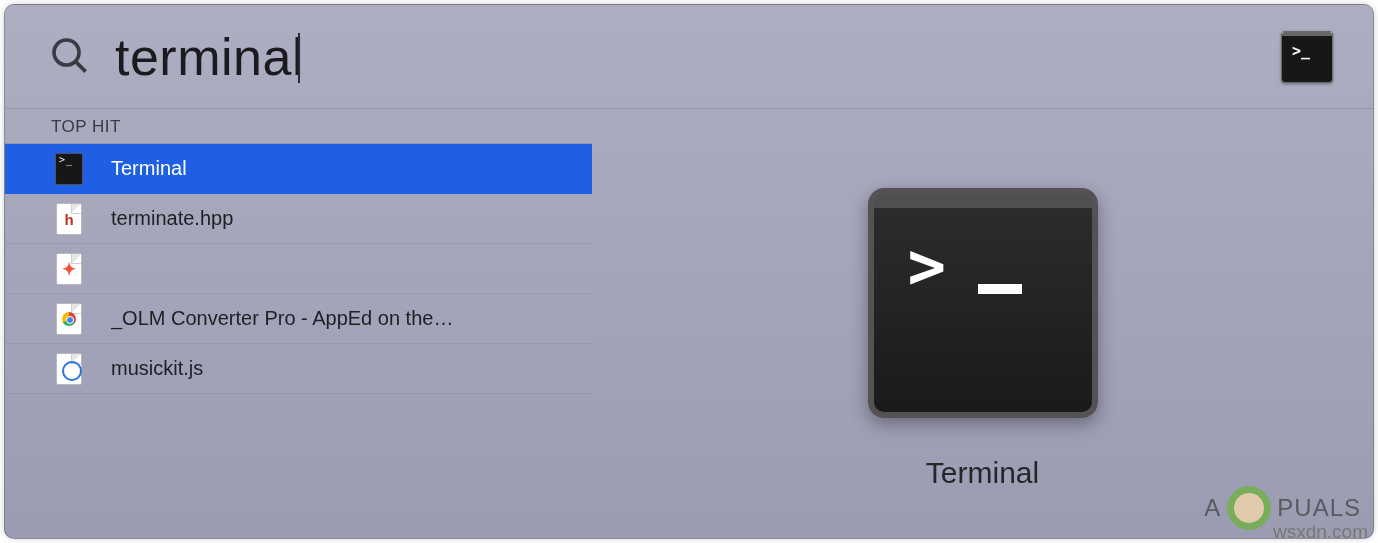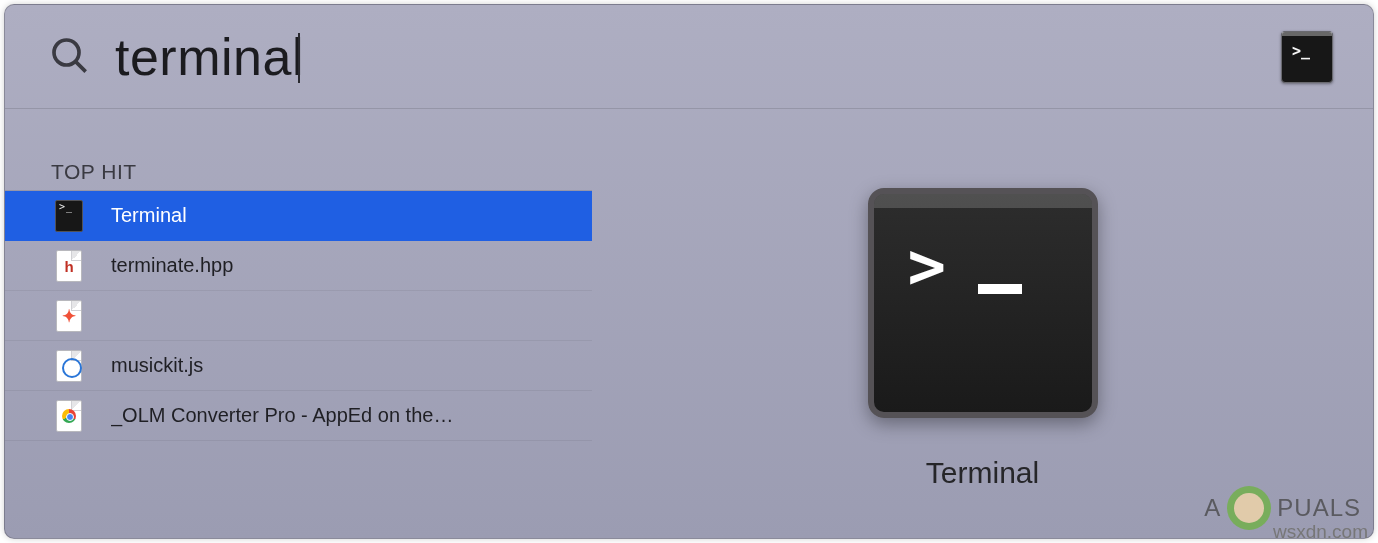--- a/index.html
+++ b/index.html
@@ -30,24 +30,23 @@
     .caret { display:inline-block; width:2px; height:50px; background:#2a2a30; vertical-align:-8px; margin-left:-6px; margin-right:-2px;}
     .header-app-icon { width: 52px; height: 52px; border-radius: 4px; border:1px solid #6a6a70; background:#171717; position:relative; box-shadow:0 1px 3px rgba(0,0,0,.4); }
     .header-app-icon::before{content:"";position:absolute;top:0;left:0;right:0;height:4px;background:rgba(255,255,255,.35);}
     .header-app-icon .prompt{position:absolute;top:10px;left:10px;color:#f6f6f6;font-family:Menlo,monospace;font-size:15px;font-weight:bold;}
 
     .body { display:flex; height: calc(100% - 104px); }
     .left { width: 587px; display:flex; flex-direction:column; overflow:hidden; }
     .right { flex:1; display:flex; flex-direction:column; align-items:center; justify-content:center; gap:38px; }
 
     .section-header {
-      font-size: 21px; letter-spacing:.5px; color:#3a3a42; font-weight:500;
+      font-size: 17px; letter-spacing:.5px; color:#3a3a42; font-weight:500;
       padding: 8px 0 6px 46px;
       border-bottom:1px solid rgba(0,0,0,.10);
-      margin-top:43px;
     }
     .row {
       display:flex; align-items:center; gap:28px;
       height:50px; padding-left:50px; padding-right:20px;
       border-bottom:1px solid rgba(0,0,0,.06);
       font-size:20px; color:#1f1f24;
     }
     .row .icon { width:28px; height:32px; display:flex; align-items:center; justify-content:center; flex-shrink:0;}
     .row .label { white-space:nowrap; overflow:hidden; text-overflow:ellipsis; }
     .row.selected { background:#1f5fe3; color:#fff; border-bottom-color:transparent;}
@@ -119,33 +118,33 @@
       <div class="row">
         <span class="icon">
             <span class="file-page">
               <span class="fold"></span>
               <span class="letter swift">✦</span>
             </span>
           </span>
       </div>
       <div class="row">
         <span class="icon">
+            <span class="file-page chrome">
+              <span class="fold"></span>
+            </span>
+          </span>
+        <span class="label">_OLM Converter Pro - AppEd on the…</span>
+      </div>
+      <div class="row">
+        <span class="icon">
             <span class="file-page js">
               <span class="fold"></span>
             </span>
           </span>
         <span class="label">musickit.js</span>
-      </div>
-      <div class="row">
-        <span class="icon">
-            <span class="file-page chrome">
-              <span class="fold"></span>
-            </span>
-          </span>
-        <span class="label">_OLM Converter Pro - AppEd on the…</span>
       </div>
 
     </div>
 
     <div class="right">
       <div class="big-icon">
         <span class="gt">&gt;</span>
           <span class="us"></span>
       </div>
       <div class="preview-title">Terminal</div>

